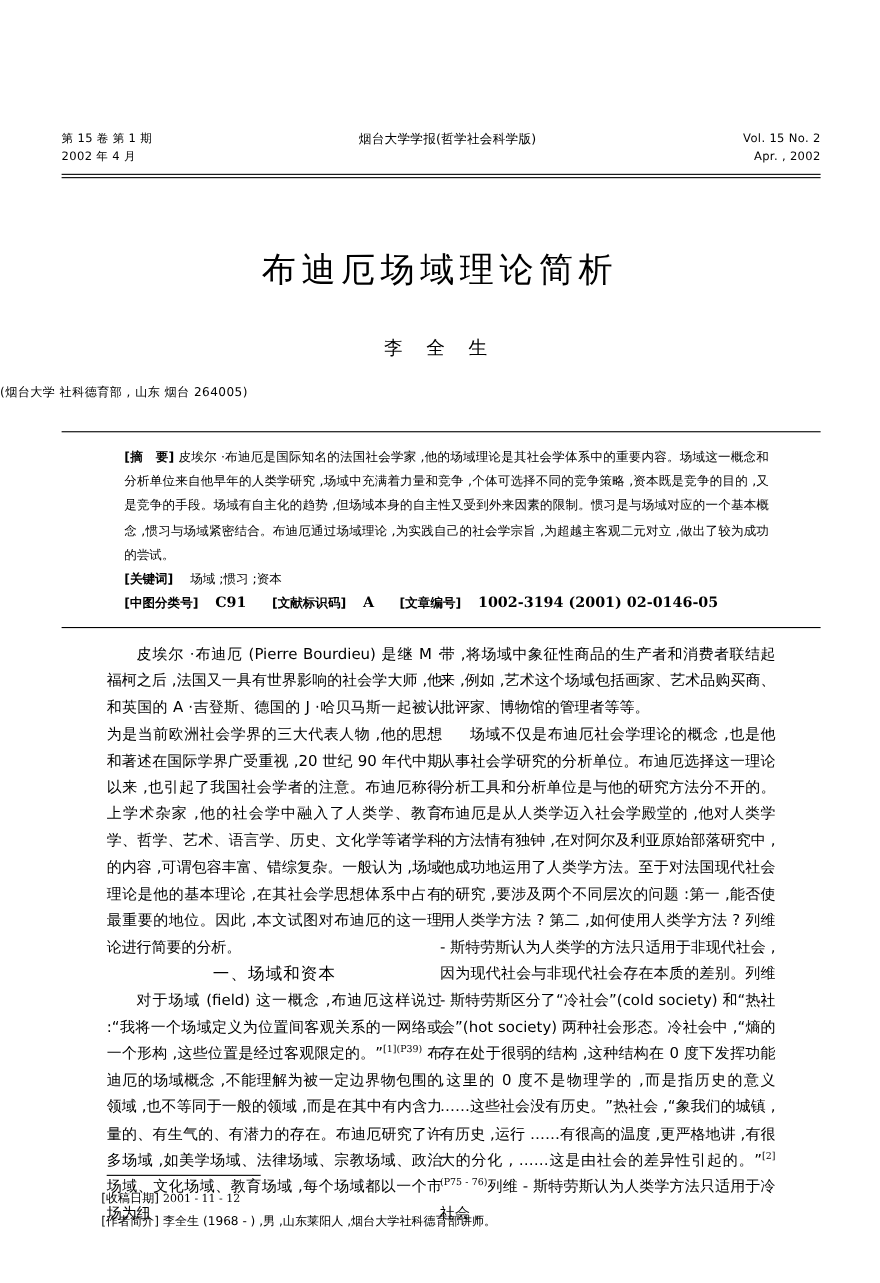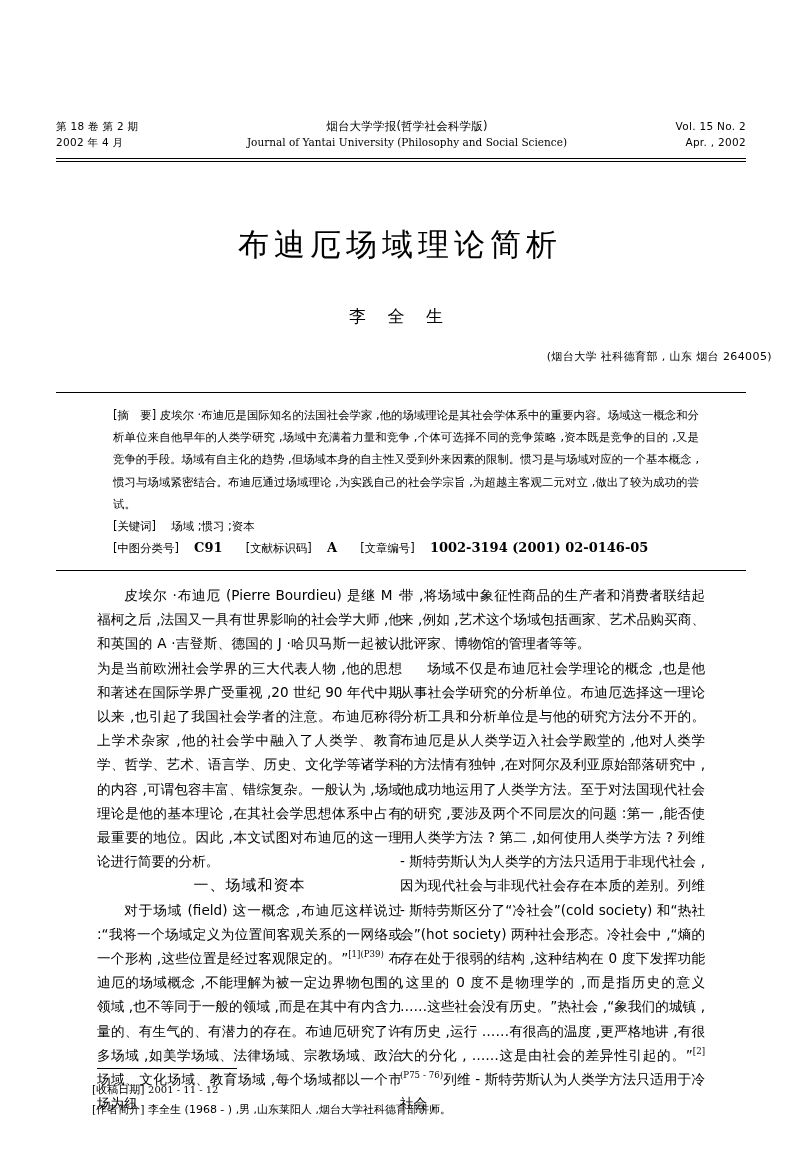--- a/index.html
+++ b/index.html
@@ -80,21 +80,21 @@
     width: 800px;
     text-align: center;
     font-size: 17px;
     letter-spacing: 8px;
     font-family: "DejaVu Serif", "Liberation Serif", serif;
   }
   .affiliation {
     position: absolute;
     left: 0; top: 349px;
     width: 772px;
-    text-align: right;
+    text-align: left;
     font-size: 11px;
     letter-spacing: .4px;
   }
 
   .rule-single {
     position: absolute;
     left: 56px;
     width: 690px;
     border-top: 1.3px solid #000;
     height: 0;
@@ -107,21 +107,21 @@
     position: absolute;
     left: 113px;
     top: 404px;
     width: 586px;
     font-size: 11.4px;
     line-height: 22.2px;
     text-align: justify;
     text-justify: inter-ideograph;
   }
   .abs-para { text-indent: 0; }
-  .lbl { font-weight: normal; }
+  .lbl { font-weight: bold; }
   .kw, .cls {
     margin-top: 0px;
     font-size: 11.4px;
     line-height: 22.2px;
   }
   .cls .code {
     font-family: "DejaVu Serif", "Liberation Serif", serif;
     font-size: 13px;
     font-weight: bold;
   }
@@ -186,26 +186,25 @@
     font-size: 10px;
   }
 </style>
 </head>
 <body>
 
 <div class="page">
 
   <div class="masthead">
     <div class="mast-col mast-left">
-      <div class="l1">第 18 卷  第 2 期</div>
+      <div class="l1">第 15 卷  第 1 期</div>
       <div class="l2">2002 年 4 月</div>
     </div>
     <div class="mast-col mast-center">
       <div class="cn">烟台大学学报(哲学社会科学版)</div>
-      <div class="en">Journal of  Yantai University (Philosophy and Social Science)</div>
     </div>
     <div class="mast-col mast-right">
       <div class="l1">Vol. 15   No. 2</div>
       <div class="l2">Apr. , 2002</div>
     </div>
   </div>
   <div class="rule-double"></div>
 
   <div class="title">布迪厄场域理论简析</div>
   <div class="author">李 全 生</div>

